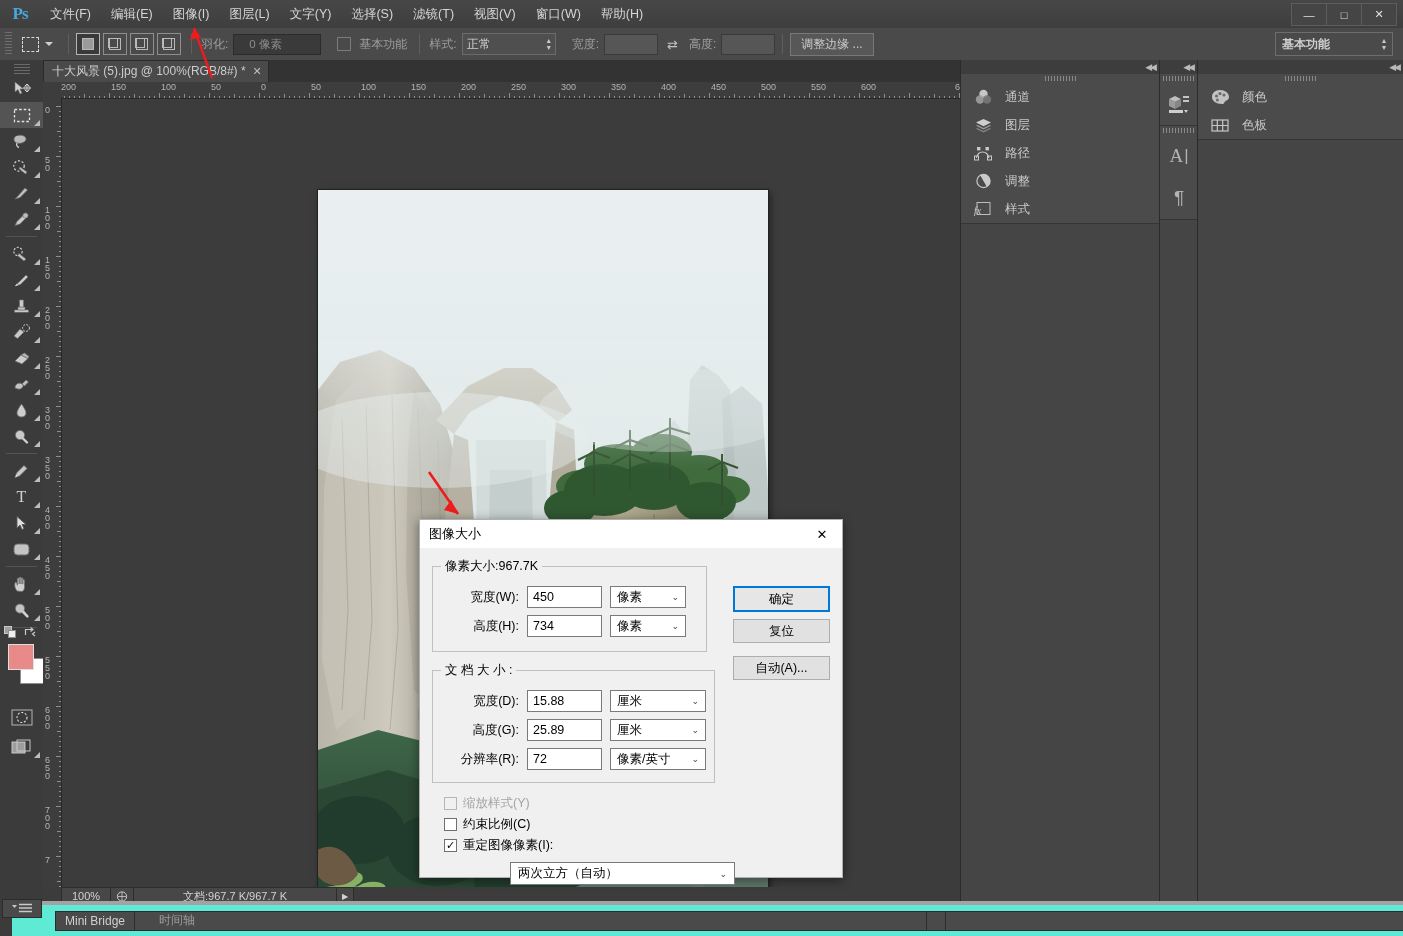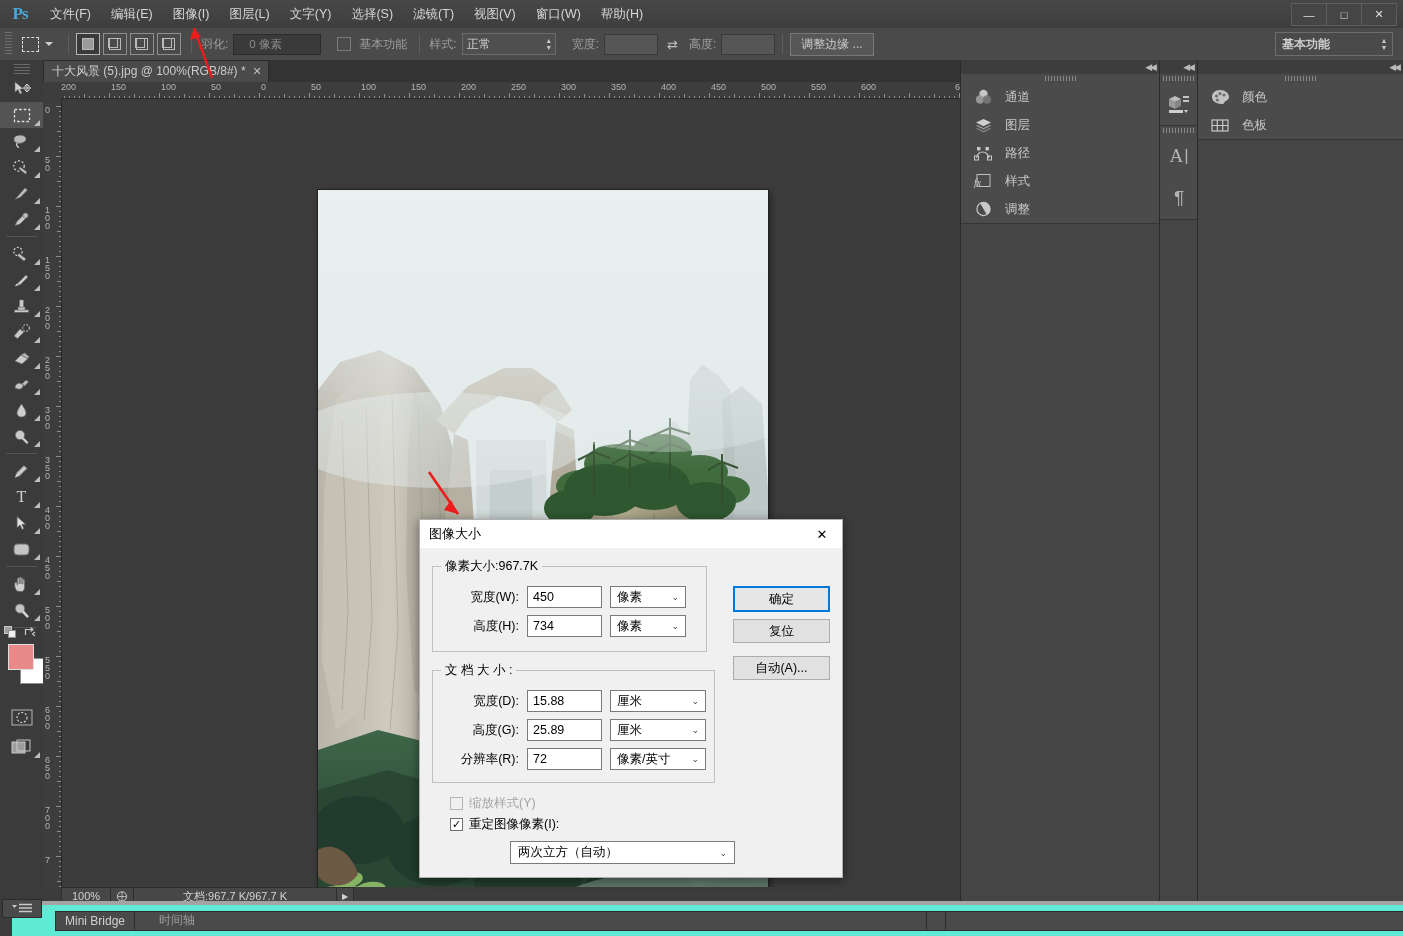--- a/index.html
+++ b/index.html
@@ -147,21 +147,21 @@
   .frow{display:flex;align-items:center;height:26px;margin:3px 0;}
   .flabel{width:78px;text-align:right;padding-right:8px;font-size:12.5px;}
   .ftext{width:75px;height:22px;background:#fff;border:1px solid #7a7a7a;font-size:12.5px;
     padding:0 5px;display:flex;align-items:center;box-sizing:border-box;}
   .funit{height:22px;background:#fff;border:1px solid #7a7a7a;font-size:12.5px;
     padding:0 6px;display:flex;align-items:center;justify-content:space-between;
     margin-left:8px;box-sizing:border-box;}
   .u-narrow{width:76px;}
   .u-wide{width:96px;}
   .chev{font-size:9px;color:#444;margin-left:8px;}
-  .cbrow{display:flex;align-items:center;height:21px;margin-left:18px;}
+  .cbrow{display:flex;align-items:center;height:21px;margin-left:12px;}
   .cbox{width:13px;height:13px;border:1px solid #707070;background:#fff;margin-right:6px;
     display:flex;align-items:center;justify-content:center;font-size:11px;color:#000;box-sizing:border-box;}
   .cbox.disabled{border-color:#b5b5b5;background:#f0f0f0;}
   .cblabel{font-size:12.5px;}
   .cblabel.disabled{color:#a4a4a4;}
   .resample-sel{margin:6px 0 0 78px;width:225px;height:23px;background:#fff;border:1px solid #7a7a7a;
     font-size:12.5px;padding:0 7px;display:flex;align-items:center;justify-content:space-between;
     box-sizing:border-box;}
   .dlg-btns{position:absolute;right:12px;top:38px;width:97px;}
   .dbtn{height:22px;background:#e1e1e1;border:1px solid #adadad;display:flex;align-items:center;
@@ -1020,35 +1020,35 @@
                 <rect x="0.5" y="10" width="4" height="4" fill="none" stroke="#cacaca" stroke-width="1"></rect>
                 <rect x="13.5" y="10" width="4" height="4" fill="none" stroke="#cacaca" stroke-width="1"></rect>
                 <rect x="3" y="1" width="3.4" height="3.4" fill="#cacaca"></rect>
                 <rect x="11.5" y="1" width="3.4" height="3.4" fill="#cacaca"></rect>
               </svg>
           </span>
           <span>路径</span>
         </div>
         <div class="prow">
           <span class="pico">
+            <svg width="17" height="16" viewBox="0 0 17 16">
+                <circle cx="8.5" cy="8" r="6.6" fill="none" stroke="#cacaca" stroke-width="1.2"></circle>
+                <path d="M8.5 1.4 A6.6 6.6 0 0 1 8.5 14.6 Z" fill="#cacaca" transform="rotate(-30 8.5 8)"></path>
+              </svg>
+          </span>
+          <span>调整</span>
+        </div>
+        <div class="prow">
+          <span class="pico">
             <svg width="18" height="16" viewBox="0 0 18 16">
                 <rect x="3" y="1.5" width="13" height="12" fill="none" stroke="#bdbdbd" stroke-width="1"></rect>
                 <text x="0" y="13" font-size="10" fill="#cacaca" font-family="serif" font-style="italic">fx</text>
               </svg>
           </span>
           <span>样式</span>
-        </div>
-        <div class="prow">
-          <span class="pico">
-            <svg width="17" height="16" viewBox="0 0 17 16">
-                <circle cx="8.5" cy="8" r="6.6" fill="none" stroke="#cacaca" stroke-width="1.2"></circle>
-                <path d="M8.5 1.4 A6.6 6.6 0 0 1 8.5 14.6 Z" fill="#cacaca" transform="rotate(-30 8.5 8)"></path>
-              </svg>
-          </span>
-          <span>调整</span>
         </div>
       </div>
     </div>
 
     <div class="panelcol col-b">
       <div class="col-head">
         <span class="dblarrow">◀◀</span>
       </div>
       <div class="panel-group">
         <div class="panel-grip">
@@ -1192,20 +1192,24 @@
             <span class="chev">⌄</span>
           </div>
         </div>
       </fieldset>
 
       <div class="cbrow">
         <span class="cbox disabled"></span>
         <span class="cblabel disabled">缩放样式(Y)</span>
       </div>
       <div class="cbrow">
+        <span class="cbox"></span>
+        <span class="cblabel">约束比例(C)</span>
+      </div>
+      <div class="cbrow">
         <span class="cbox">✓</span>
         <span class="cblabel">重定图像像素(I):</span>
       </div>
 
       <div class="resample-sel">
         <span>两次立方（自动）</span>
         <span class="chev">⌄</span>
       </div>
 
       <div class="dlg-btns">

